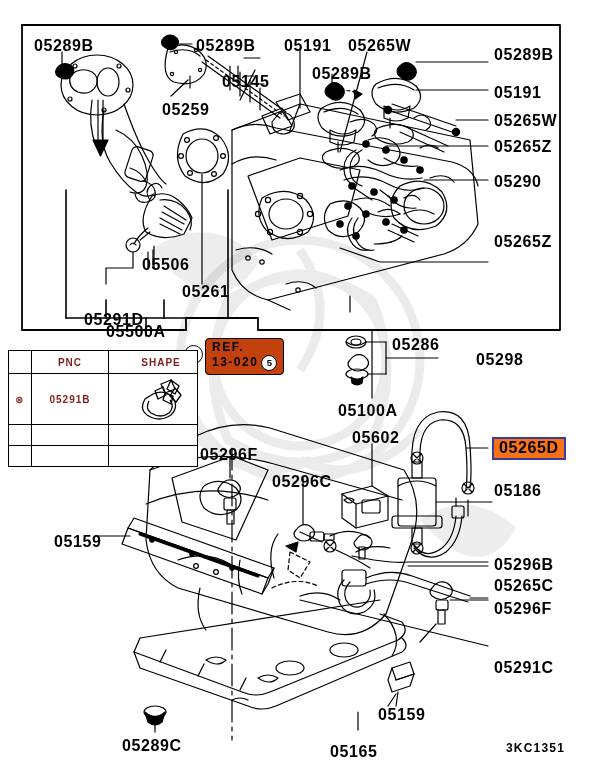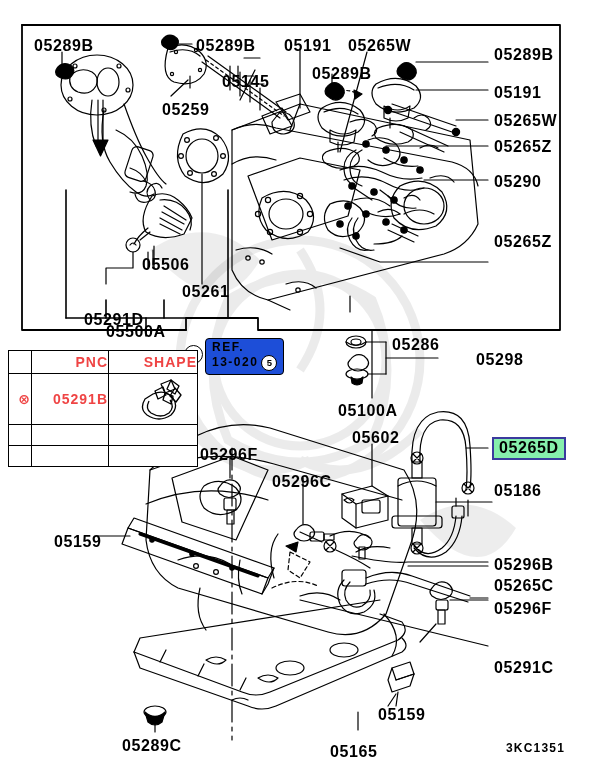--- a/index.html
+++ b/index.html
@@ -16,50 +16,50 @@
     position:absolute;
     font-family:"Liberation Sans","DejaVu Sans",sans-serif;
     font-size:16px;font-weight:700;letter-spacing:0.6px;
     color:#000;white-space:nowrap;line-height:1;
   }
   .lbl.dwg{font-size:12px;font-weight:700;letter-spacing:1.2px;}
 
   .hl{
     position:absolute;
     font-size:16px;font-weight:700;letter-spacing:0.6px;
-    background:#86efac;border:2px solid #3b3b9e;
+    background:#f97316;border:2px solid #3b3b9e;
     padding:1px 5px 2px 5px;line-height:1;white-space:nowrap;
     font-family:"Liberation Sans","DejaVu Sans",sans-serif;
   }
 
   
   #pnc-table{
     position:absolute;left:8px;top:350px;
     border-collapse:collapse;background:#fff;
   }
   #pnc-table td,#pnc-table th{
     border:1.5px solid #000;
     font-family:"Liberation Sans","DejaVu Sans",sans-serif;
-    font-size:14px;font-weight:700;letter-spacing:1px;
-    text-align:right;vertical-align:middle;
-    padding:0;color:#ef4444;
+    font-size:10px;font-weight:700;letter-spacing:1px;
+    text-align:center;vertical-align:middle;
+    padding:0;color:#7f1d1d;
   }
   #pnc-table .c-mark{width:22px;height:22px;}
   #pnc-table .c-pnc{width:76px;height:22px;}
   #pnc-table .c-shape{width:72px;height:22px;padding-left:16px;}
   #pnc-table .r-tall td{height:50px;}
   #pnc-table .r-blank td{height:20px;}
   .shape-cell{position:relative;}
   .shape-cell svg{display:block;margin:0 auto;}
 
   
   #ref-box{
     position:absolute;left:205px;top:338px;
     border:1.5px solid #000;border-radius:4px;
-    padding:2px 6px 3px 6px;background:#1d4ed8;
+    padding:2px 6px 3px 6px;background:#c2410c;
   }
   #ref-box .r1,#ref-box .r2{
     font-size:12px;font-weight:700;letter-spacing:1.5px;line-height:1.15;
     font-family:"Liberation Sans","DejaVu Sans",sans-serif;
   }
   #ref-box .r2{display:flex;align-items:center;gap:3px;}
 
   .circ{
     display:inline-flex;align-items:center;justify-content:center;
     border:1.4px solid #000;border-radius:50%;

